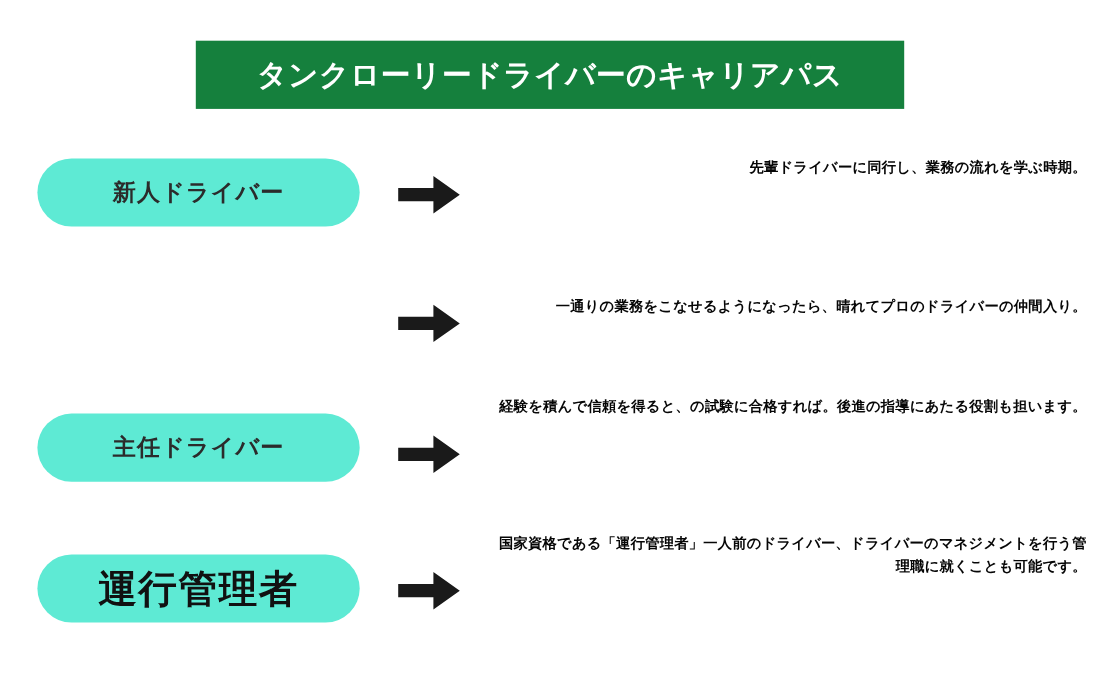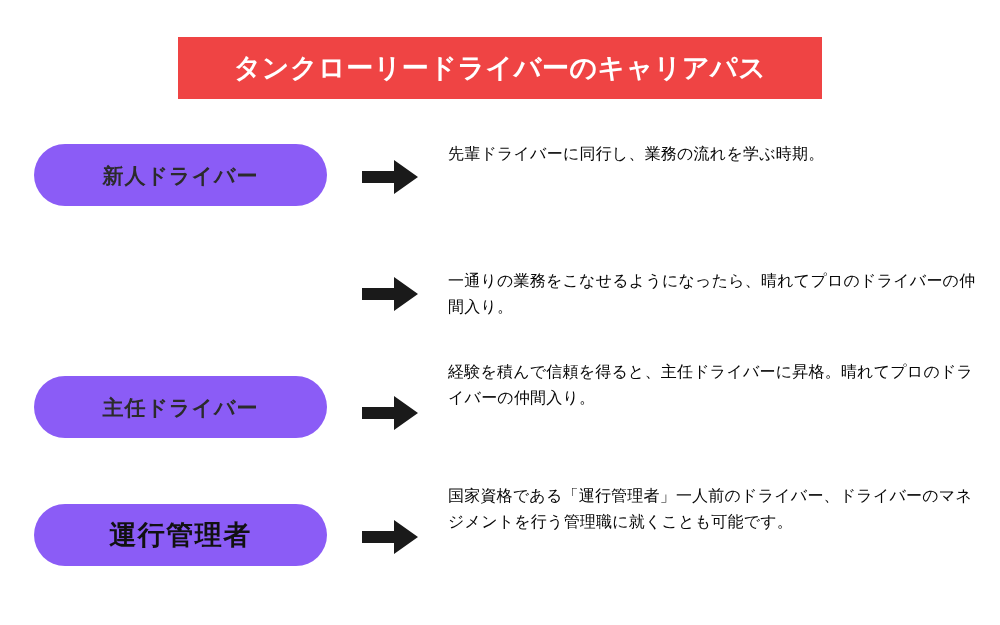--- a/index.html
+++ b/index.html
@@ -16,21 +16,21 @@
     position: relative;
   }
 
   
   #title-banner {
     position: absolute;
     left: 178px;
     top: 37px;
     width: 644px;
     height: 62px;
-    background: #ef4444;
+    background: #15803d;
     display: flex;
     align-items: center;
     justify-content: center;
     box-sizing: border-box;
   }
   #title-text {
     color: #ffffff;
     font-size: 27px;
     font-weight: 700;
     letter-spacing: 0.5px;
@@ -54,38 +54,38 @@
   .row.tall {
     height: 120px;
   }
 
   
   .pill {
     position: absolute;
     left: 34px;
     width: 293px;
     height: 62px;
-    background: #8b5cf6;
+    background: #5eead4;
     border-radius: 34px;
     display: flex;
     align-items: center;
     justify-content: center;
     box-sizing: border-box;
   }
   .pill-label {
     color: #2b2b2b;
     font-size: 21px;
     font-weight: 700;
     letter-spacing: 1px;
     line-height: 1;
     white-space: nowrap;
   }
   .pill.emphasis .pill-label {
     color: #111111;
-    font-size: 27px;
+    font-size: 35px;
     letter-spacing: 1.5px;
   }
 
   
   .arrow {
     position: absolute;
     left: 360px;
     width: 60px;
     height: 38px;
   }
@@ -94,25 +94,26 @@
     width: 60px;
     height: 38px;
   }
 
   
   .desc {
     position: absolute;
     left: 448px;
     width: 540px;
     color: #060606;
-    font-size: 16px;
-    font-weight: 400;
+    font-size: 13px;
+    font-weight: 700;
     line-height: 1.62;
     letter-spacing: 0.2px;
     word-break: break-all;
+    text-align: right;
   }
 
   
   .row-0 .pill   { top: 12px; }
   .row-0 .arrow  { top: 26px; }
   .row-0 .desc   { top: 9px; }
 
   .row-1 .pill   { top: 14px; }
   .row-1 .arrow  { top: 28px; }
   .row-1 .desc   { top: 21px; }
@@ -157,21 +158,21 @@
 
   <div class="row row-2 tall">
     <div class="pill">
       <span class="pill-label">主任ドライバー</span>
     </div>
     <div class="arrow">
       <svg viewBox="0 0 60 38" xmlns="http://www.w3.org/2000/svg" aria-hidden="true">
         <path d="M2 13 L34 13 L34 2 L58 19 L34 36 L34 25 L2 25 Z" fill="#1a1a1a"></path>
       </svg>
     </div>
-    <div class="desc">経験を積んで信頼を得ると、主任ドライバーに昇格。晴れてプロのドライバーの仲間入り。</div>
+    <div class="desc">経験を積んで信頼を得ると、の試験に合格すれば。後進の指導にあたる役割も担います。</div>
   </div>
 
   <div class="row row-3 tall">
     <div class="pill emphasis">
       <span class="pill-label">運行管理者</span>
     </div>
     <div class="arrow">
       <svg viewBox="0 0 60 38" xmlns="http://www.w3.org/2000/svg" aria-hidden="true">
         <path d="M2 13 L34 13 L34 2 L58 19 L34 36 L34 25 L2 25 Z" fill="#1a1a1a"></path>
       </svg>

